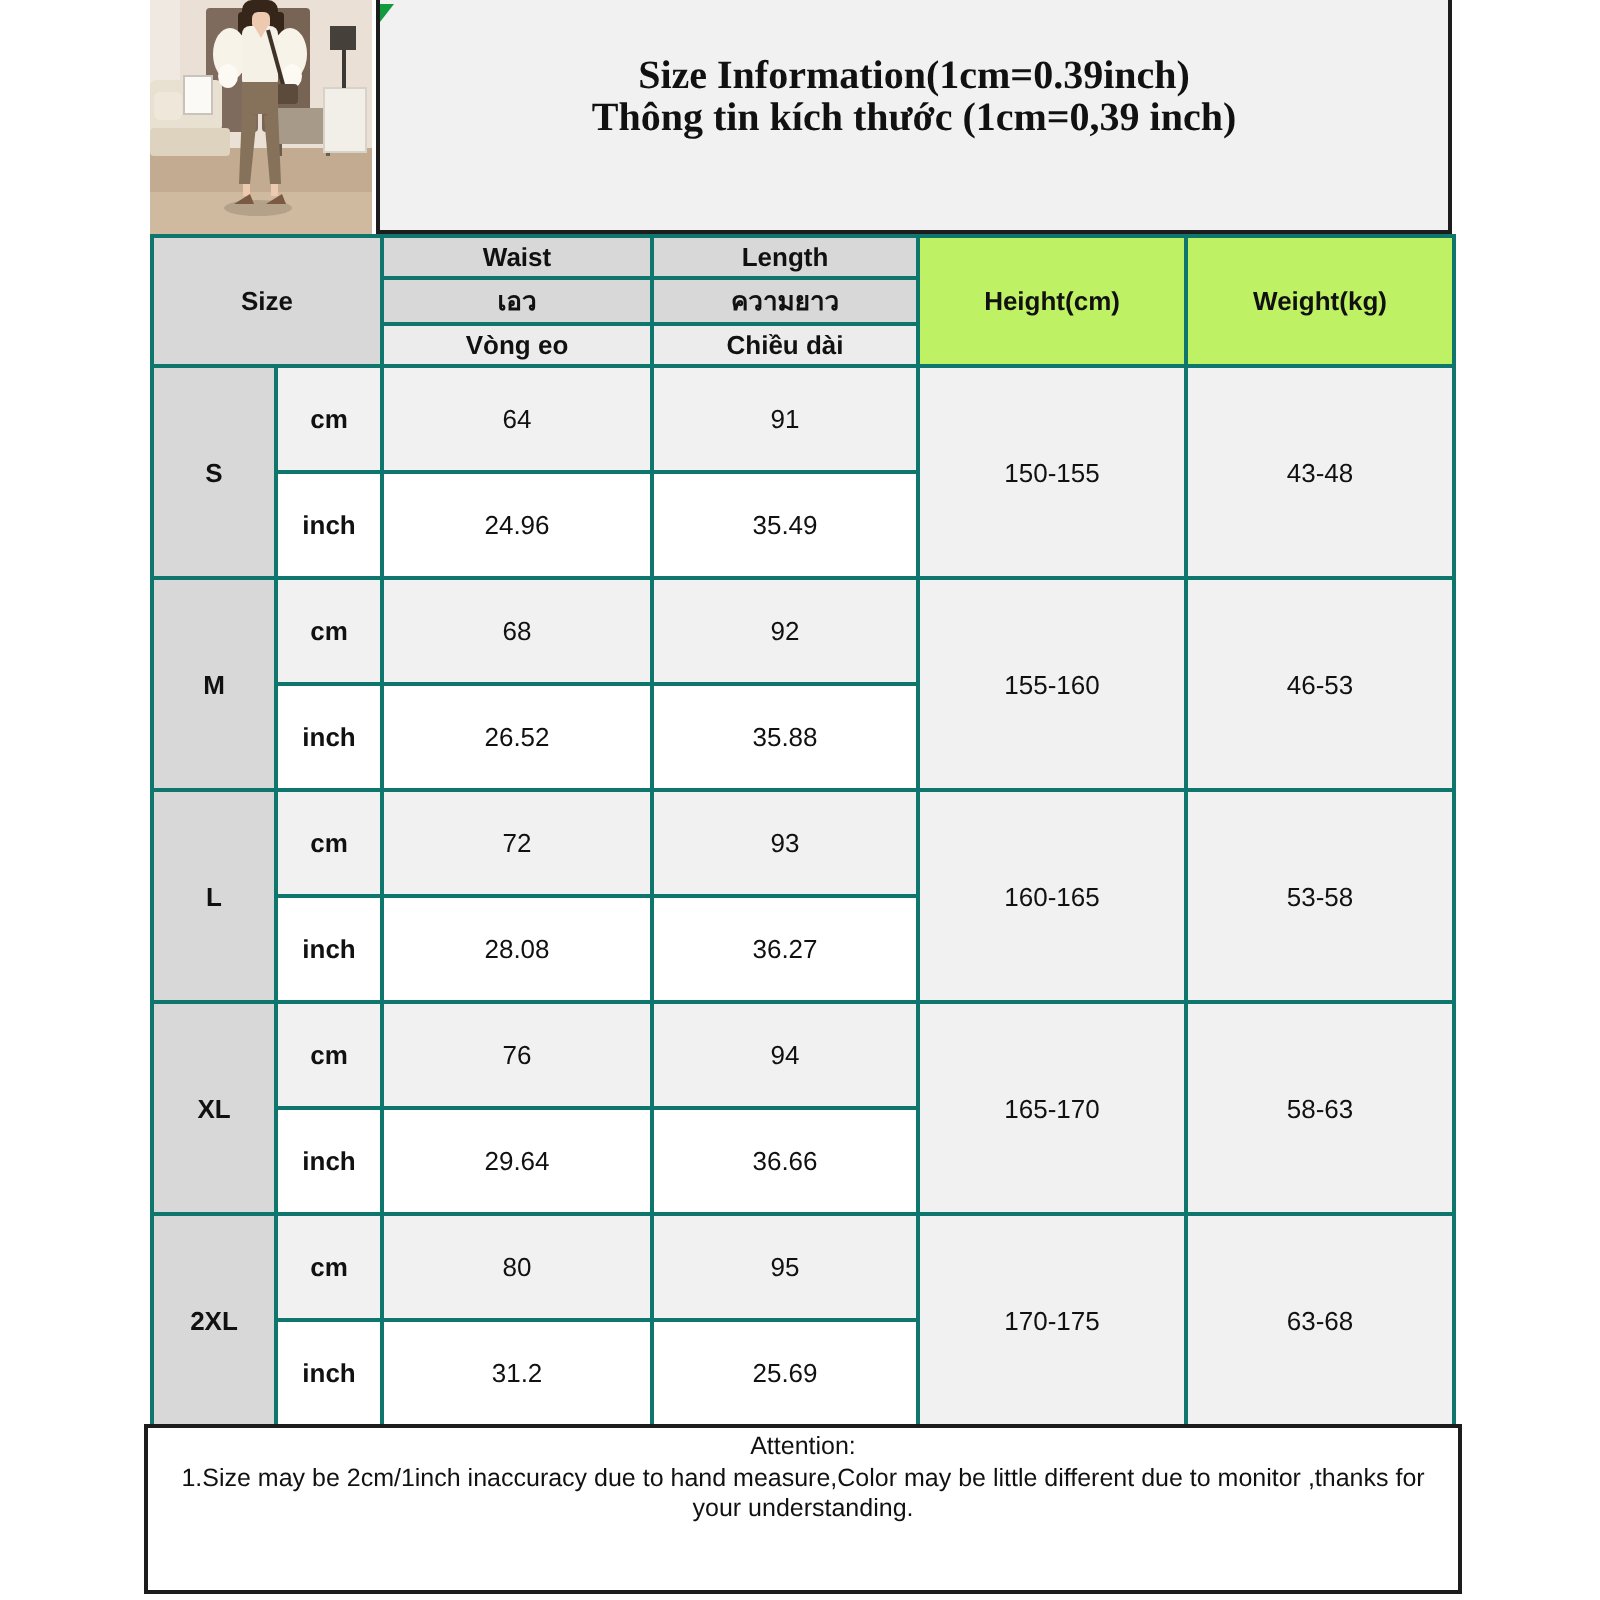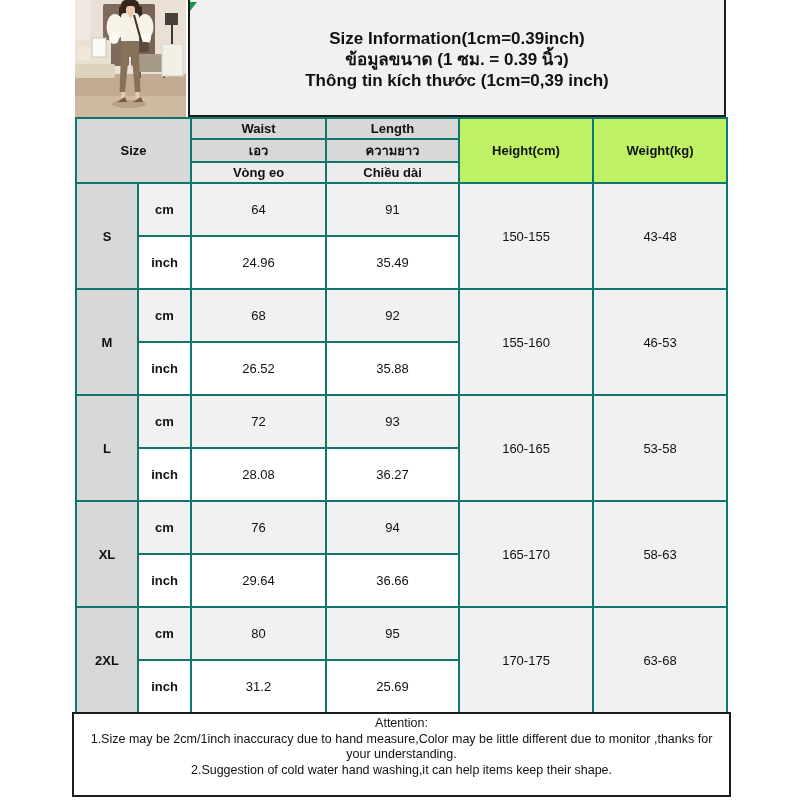--- a/index.html
+++ b/index.html
@@ -13,21 +13,21 @@
   
   .title-box{
     position:absolute;left:188px;top:-2px;width:538px;height:119px;
     box-sizing:border-box;border:2px solid #1c1c1c;background:#f1f1f1;
     text-align:center;
   }
   .title-box .corner-marker{
     position:absolute;left:0;top:2px;width:0;height:0;
     border-top:9px solid #119a3e;border-right:7px solid transparent;
   }
-  .title-line{font-weight:bold;font-size:17px;line-height:21px;}
+  .title-line{font-weight:bold;font-size:20px;line-height:21px;font-family:Liberation Serif, serif;}
   .title-stack{padding-top:28px;}
   
   .table-wrap{position:absolute;left:75px;top:117px;}
   table.size-table{border-collapse:collapse;table-layout:fixed;width:651px;}
   table.size-table td{
     border:2px solid #0f766e;text-align:center;vertical-align:middle;
     padding:0;font-size:13px;overflow:hidden;
   }
   tr.hrow{height:21px;}
   tr.brow{height:53px;}
@@ -95,21 +95,20 @@
       <path d="M42,102 L50,97 L52,102 Z" fill="#7a5a42"></path>
       <path d="M58,102 L66,97 L68,102 Z" fill="#7a5a42"></path>
     </g>
   </svg>
 </div>
 
 <div class="title-box">
   <div class="corner-marker"></div>
   <div class="title-stack">
     <div class="title-line">Size Information(1cm=0.39inch)</div>
-    <div class="title-line">ข้อมูลขนาด (1 ซม. = 0.39 นิ้ว)</div>
     <div class="title-line">Thông tin kích thước (1cm=0,39 inch)</div>
   </div>
 </div>
 
 <div class="table-wrap">
   <table class="size-table">
     <colgroup>
       <col style="width:62px">
         <col style="width:53px">
         <col style="width:135px">
@@ -200,14 +199,13 @@
           <td class="num inch-bg">31.2</td>
           <td class="num inch-bg">25.69</td>
         </tr>
       </tbody>
   </table>
 </div>
 
 <div class="attention">
   <div>Attention:</div>
   <div>1.Size may be 2cm/1inch inaccuracy due to hand measure,Color may be little different due to monitor ,thanks for your understanding.</div>
-  <div>2.Suggestion of cold water hand washing,it can help items keep their shape.</div>
 </div>
 
 </body></html>

